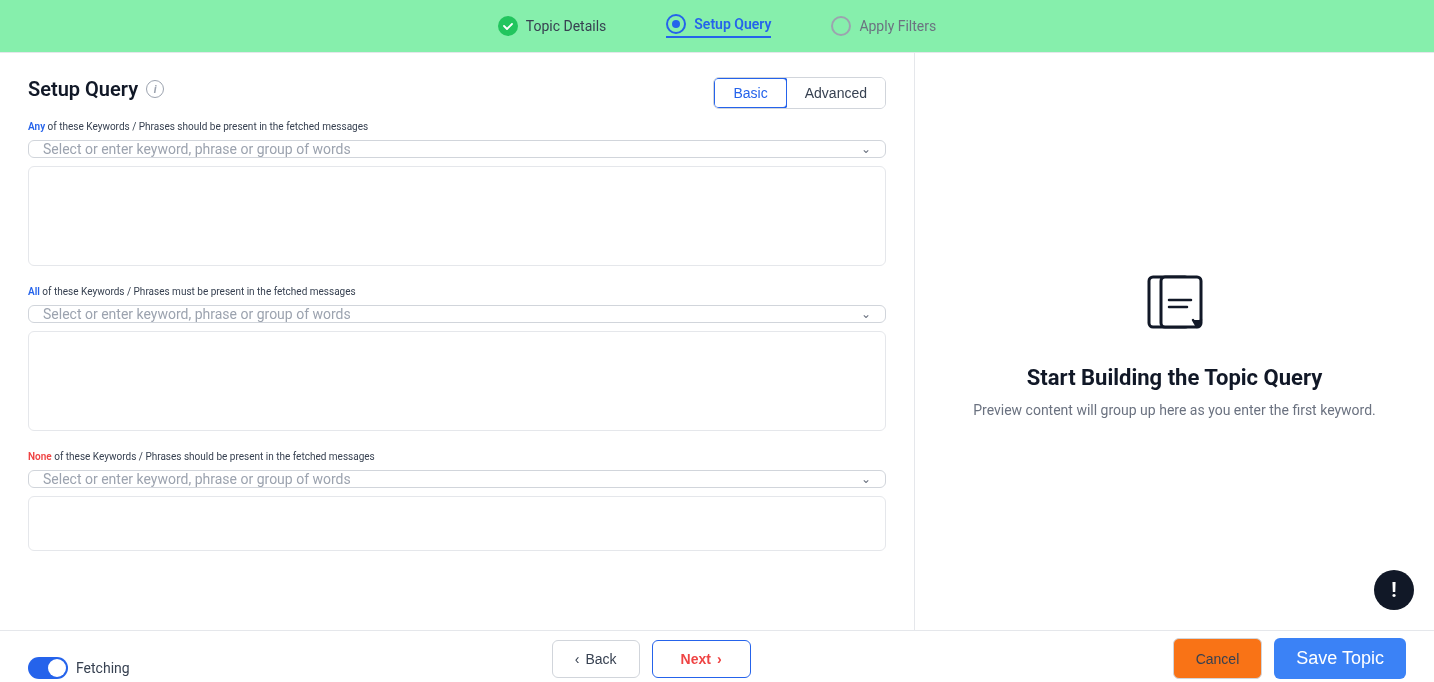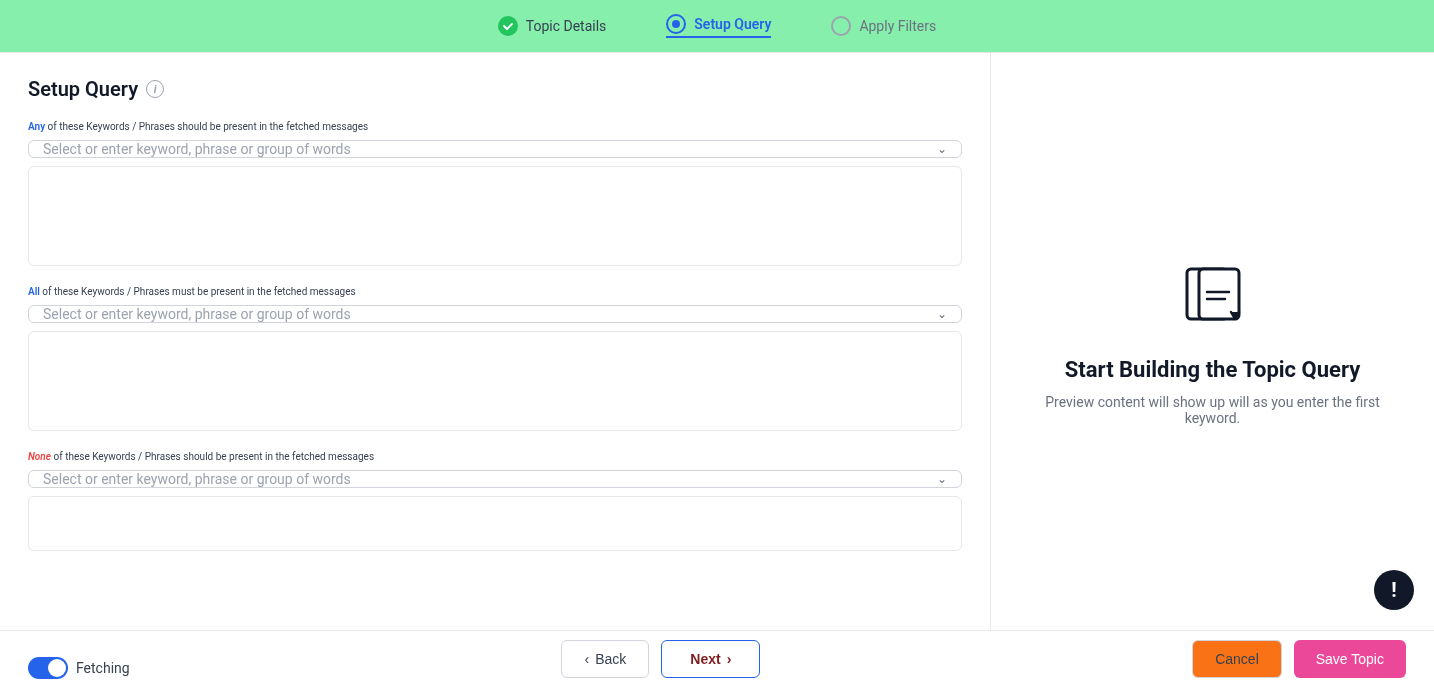--- a/index.html
+++ b/index.html
@@ -32,21 +32,21 @@
 
     
     .mode-toggle { float: right; display: flex; border: 1px solid #d1d5db; border-radius: 6px; overflow: hidden; margin-top: -4px; }
     .mode-btn { padding: 6px 18px; font-size: 14px; cursor: pointer; background: #fff; border: none; color: #374151; }
     .mode-btn.active { background: #fff; border: 2px solid #2563eb; color: #2563eb; font-weight: 500; border-radius: 5px; margin: -1px; }
 
     
     .section-label { font-size: 10px; margin-bottom: 8px; color: #374151; }
     .section-label .keyword-any { color: #2563eb; font-weight: 600; }
     .section-label .keyword-all { color: #2563eb; font-weight: 600; }
-    .section-label .keyword-none { color: #ef4444; font-weight: 600; font-style: italic; }
+    .section-label .keyword-none { color: #ef4444; font-weight: 600; }
 
     
     .dropdown-select {
       width: 100%; border: 1px solid #d1d5db; border-radius: 6px;
       padding: 0 14px; font-size: 14px; color: #9ca3af;
       display: flex; align-items: center; justify-content: space-between;
       cursor: pointer; background: #fff; margin-bottom: 8px;
     }
     .chevron-down { font-size: 12px; color: #6b7280; }
 
@@ -57,46 +57,46 @@
       padding: 8px;
     }
     .keyword-box-sm {
       width: 100%; border: 1px solid #e5e7eb; border-radius: 6px;
       min-height: 55px; margin-bottom: 20px; background: #fff;
       padding: 8px;
     }
 
     
     .right-panel {
-      width: 444px; border-left: 1px solid #e5e7eb;
+      width: 520px; border-left: 1px solid #e5e7eb;
       display: flex; flex-direction: column; align-items: center; justify-content: center;
       padding: 40px;
     }
     .preview-icon { margin-bottom: 24px; }
     .preview-title { font-size: 22px; font-weight: 700; color: #111827; margin-bottom: 12px; text-align: center; }
     .preview-sub { font-size: 14px; color: #6b7280; text-align: center; }
 
     
     .bottom-bar {
       height: 56px; border-top: 1px solid #e5e7eb;
       display: flex; align-items: center; justify-content: space-between;
       padding: 0 28px; background: #fff;
     }
     .fetching-toggle { display: flex; align-items: center; gap: 8px; margin-top: 18px; }
     .toggle-switch { width: 40px; height: 22px; background: #2563eb; border-radius: 11px; position: relative; cursor: pointer; }
     .toggle-knob { width: 18px; height: 18px; background: #fff; border-radius: 50%; position: absolute; top: 2px; right: 2px; }
     .fetching-label { font-size: 14px; color: #374151; }
 
     .nav-buttons { display: flex; gap: 12px; align-items: center; }
     .back-btn { padding: 10px 22px; border: 1px solid #d1d5db; border-radius: 6px; background: #fff; font-size: 14px; color: #374151; cursor: pointer; display: flex; align-items: center; gap: 6px; }
-    .next-btn { padding: 10px 28px; border: 1px solid #2563eb; border-radius: 6px; background: #fff; font-size: 14px; color: #7f1d1d; cursor: pointer; display: flex; align-items: center; gap: 6px; font-weight: 600; justify-content: flex-end; }
+    .next-btn { padding: 10px 28px; border: 1px solid #2563eb; border-radius: 6px; background: #fff; font-size: 14px; color: #ef4444; cursor: pointer; display: flex; align-items: center; gap: 6px; font-weight: 600; justify-content: flex-end; }
 
     .right-buttons { display: flex; gap: 12px; }
     .cancel-btn { padding: 10px 22px; border: 1px solid #d1d5db; border-radius: 6px; background: #f97316; font-size: 14px; color: #374151; cursor: pointer; }
-    .save-btn { padding: 10px 22px; border: none; border-radius: 6px; background: #ec4899; font-size: 14px; color: #fff; cursor: pointer; font-weight: 500; }
+    .save-btn { padding: 10px 22px; border: none; border-radius: 6px; background: #3b82f6; font-size: 18px; color: #fff; cursor: pointer; font-weight: 500; }
 
     
     .alert-fab {
       position: fixed; bottom: 72px; right: 20px;
       width: 40px; height: 40px; background: #111827; border-radius: 50%;
       display: flex; align-items: center; justify-content: center;
       color: #fff; font-size: 20px; font-weight: 700; cursor: pointer;
     }
 
     .clearfix::after { content: ''; display: block; clear: both; }
@@ -132,20 +132,24 @@
     </div>
     <span>Apply Filters</span>
   </div>
 </div>
 
 <div class="main-container">
 
   <div class="left-panel">
     <div class="clearfix">
 
+      <div class="mode-toggle" style="float:right; margin-top:0;">
+        <button class="mode-btn active">Basic</button>
+        <button class="mode-btn">Advanced</button>
+      </div>
 
       <div class="page-title">
         <span>Setup Query</span>
         <div class="info-icon">i</div>
       </div>
     </div>
 
     <div class="section-label">
       <span class="keyword-any">Any</span><span> of these Keywords / Phrases should be present in the fetched messages</span>
     </div>
@@ -179,21 +183,21 @@
       <svg width="72" height="72" viewBox="0 0 72 72" fill="none" xmlns="http://www.w3.org/2000/svg">
 
         <rect x="10" y="12" width="40" height="50" rx="4" stroke="#111827" stroke-width="3" fill="none"></rect>
         <rect x="22" y="12" width="40" height="50" rx="4" stroke="#111827" stroke-width="3" fill="white"></rect>
         <path d="M30 35 L52 35" stroke="#111827" stroke-width="2.5" stroke-linecap="round"></path>
         <path d="M30 42 L48 42" stroke="#111827" stroke-width="2.5" stroke-linecap="round"></path>
         <path d="M62 55 L58 62 L54 55" stroke="#111827" stroke-width="2.5" stroke-linecap="round" stroke-linejoin="round" fill="#111827"></path>
       </svg>
     </div>
     <div class="preview-title">Start Building the Topic Query</div>
-    <div class="preview-sub">Preview content will show up will as you enter the first keyword.</div>
+    <div class="preview-sub">Preview content will group up here as you enter the first keyword.</div>
   </div>
 </div>
 
 <div class="bottom-bar">
   <div class="fetching-toggle">
     <div class="toggle-switch">
       <div class="toggle-knob"></div>
     </div>
     <span class="fetching-label">Fetching</span>
   </div>

